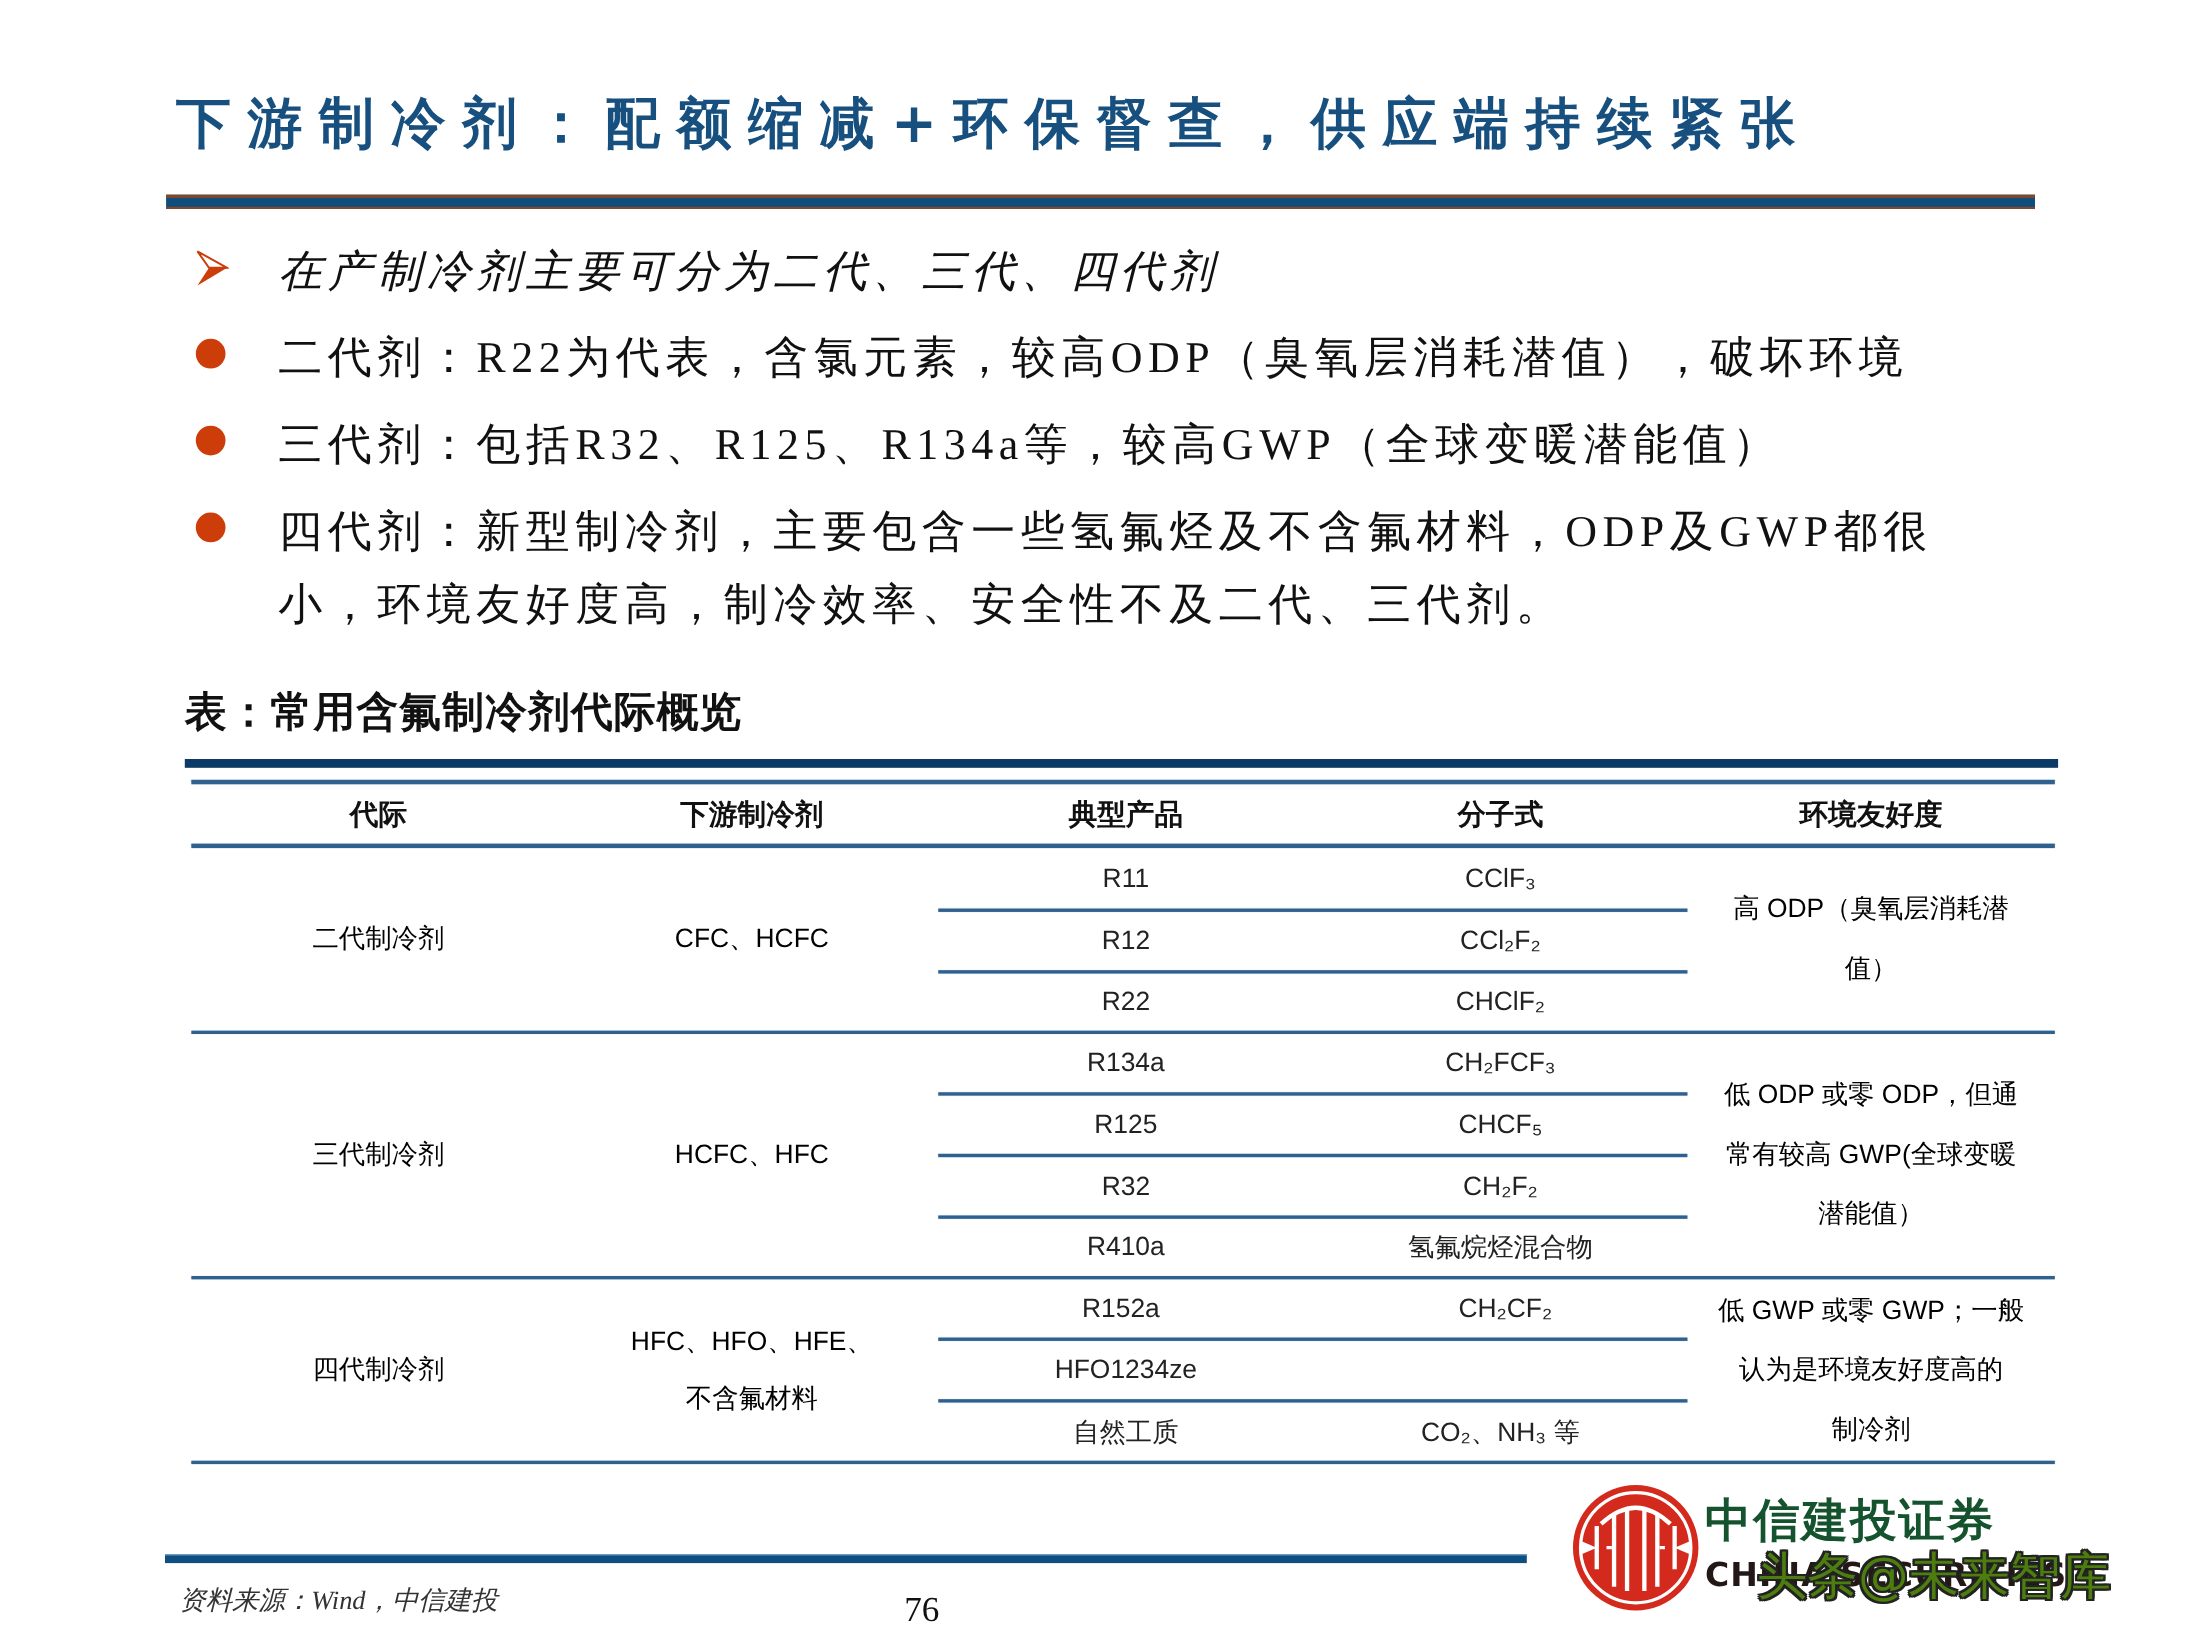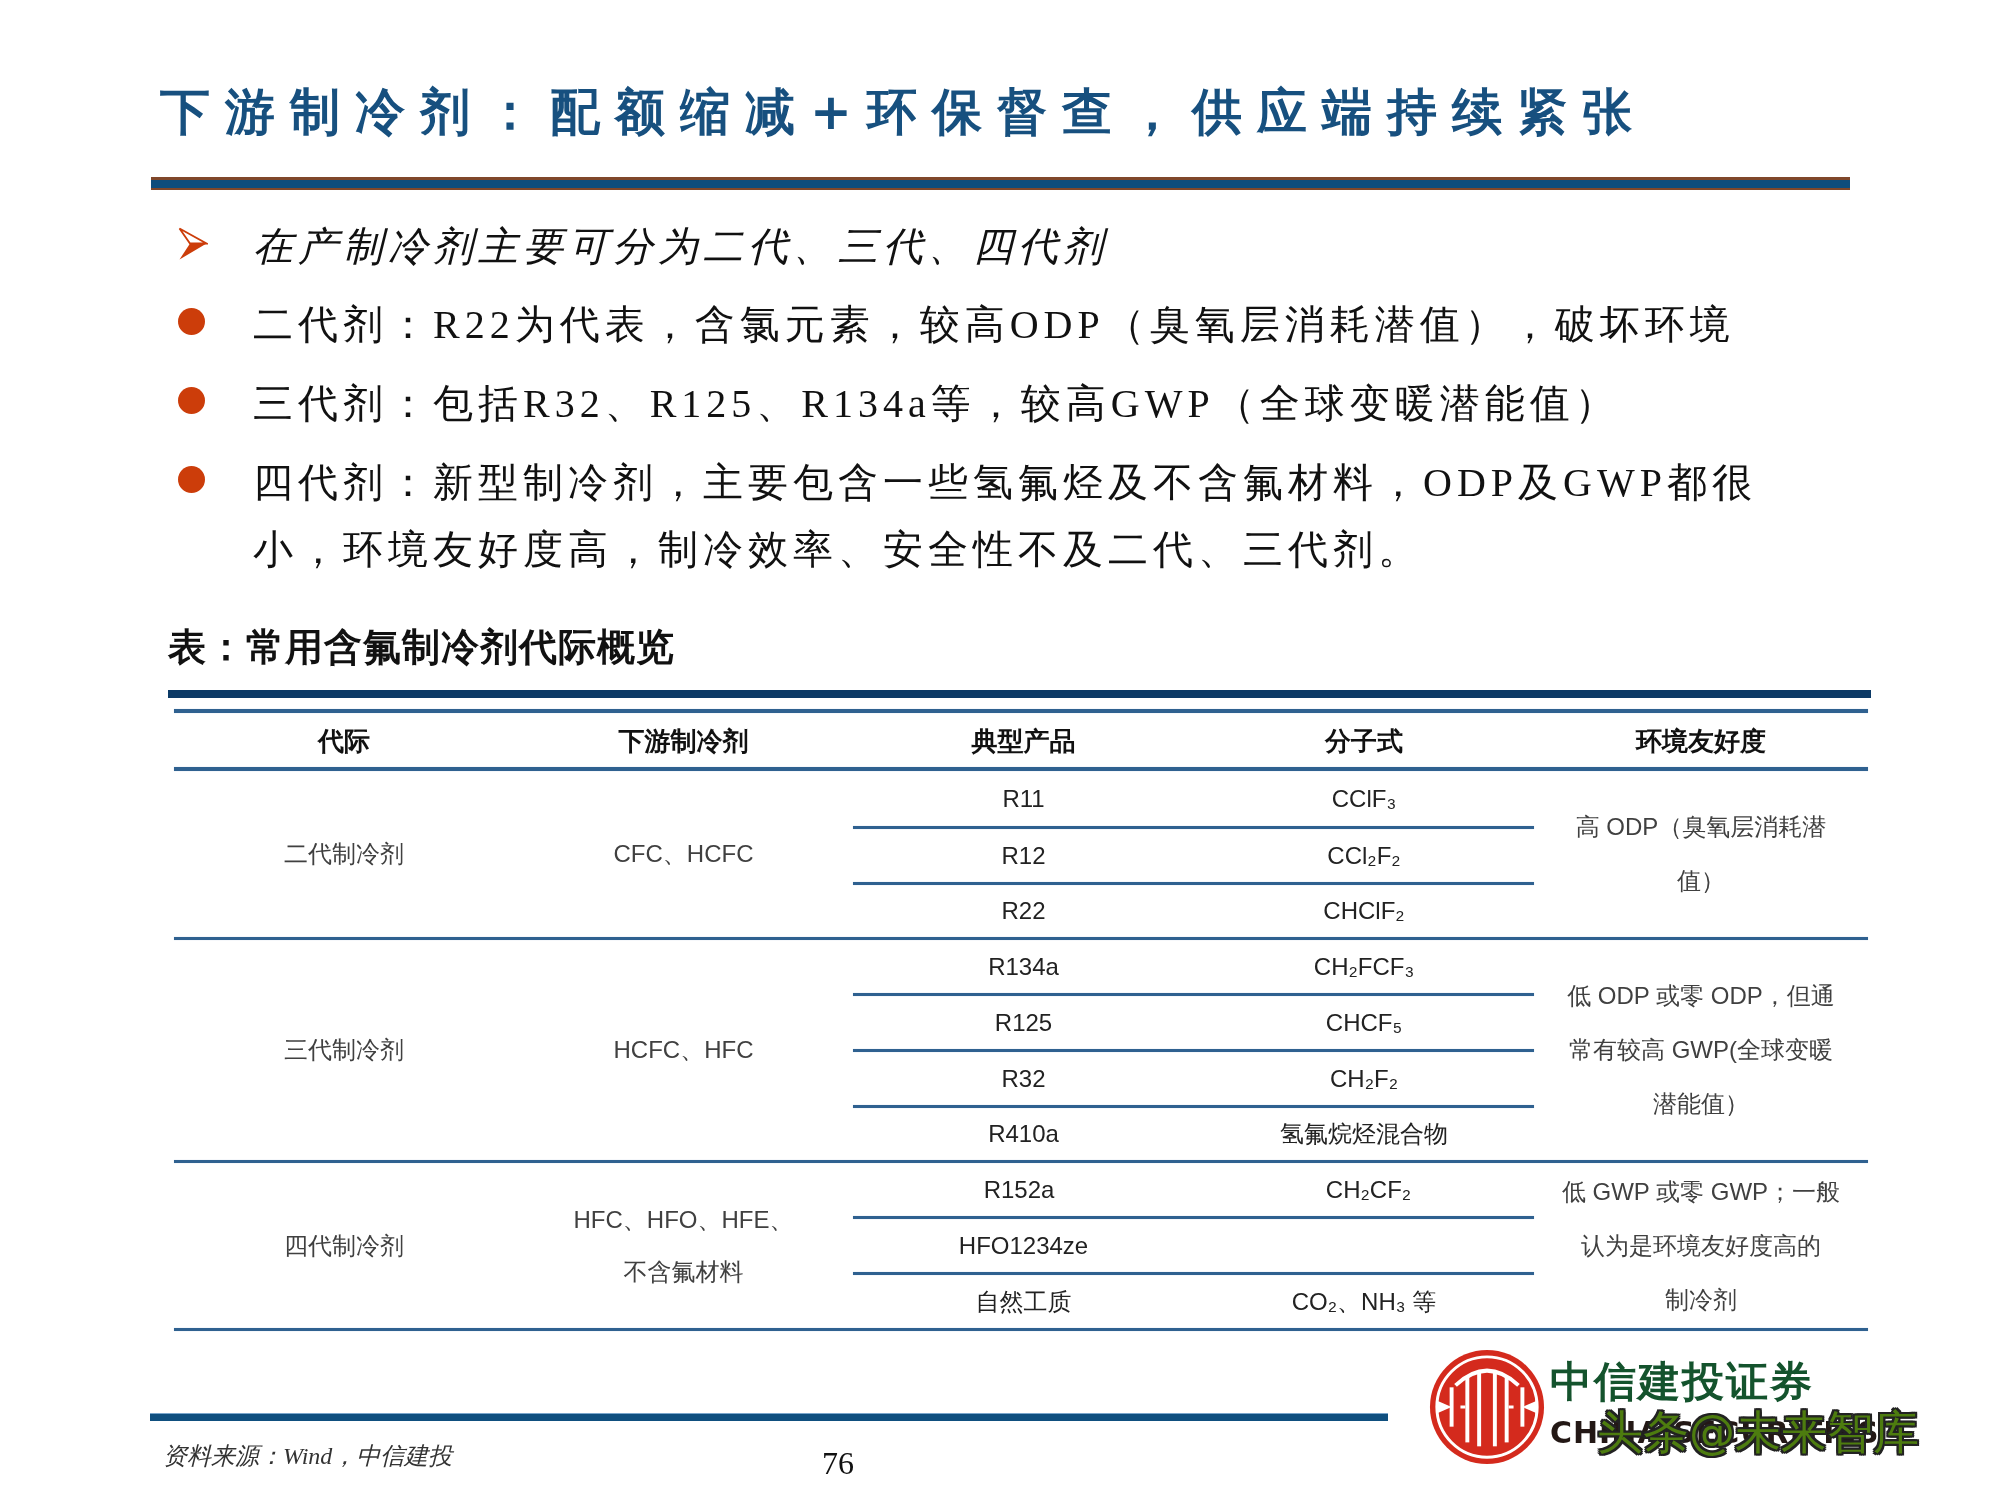--- a/index.html
+++ b/index.html
@@ -47,21 +47,21 @@
       font-family: "DejaVu Sans", sans-serif; font-size: 26px; font-weight: bold; color: #111;
     }
     .c1 { left: 174px; width: 340px; }
     .c2 { left: 514px; width: 339px; }
     .c3 { left: 853px; width: 341px; }
     .c4 { left: 1194px; width: 340px; }
     .c5 { left: 1534px; width: 334px; }
     .gcell {
       position: absolute; display: flex; flex-direction: column; justify-content: center;
       align-items: center; text-align: center;
-      font-family: "Liberation Sans", "DejaVu Sans", sans-serif; font-size: 24px; color: #404040;
+      font-family: "Liberation Sans", "DejaVu Sans", sans-serif; font-size: 24px; color: #000000;
     }
     .gcell span { display: block; line-height: 54px; white-space: nowrap; }
     .gcell.struct span { line-height: 52px; }
     .trow { position: absolute; left: 853px; width: 681px; display: flex; }
     .tcell {
       display: flex; align-items: center; justify-content: center; white-space: nowrap;
       font-family: "Liberation Sans", "DejaVu Sans", sans-serif; font-size: 24px; color: #222;
     }
     .tcell.prod { width: 341px; }
     .tcell.form { width: 340px; }

